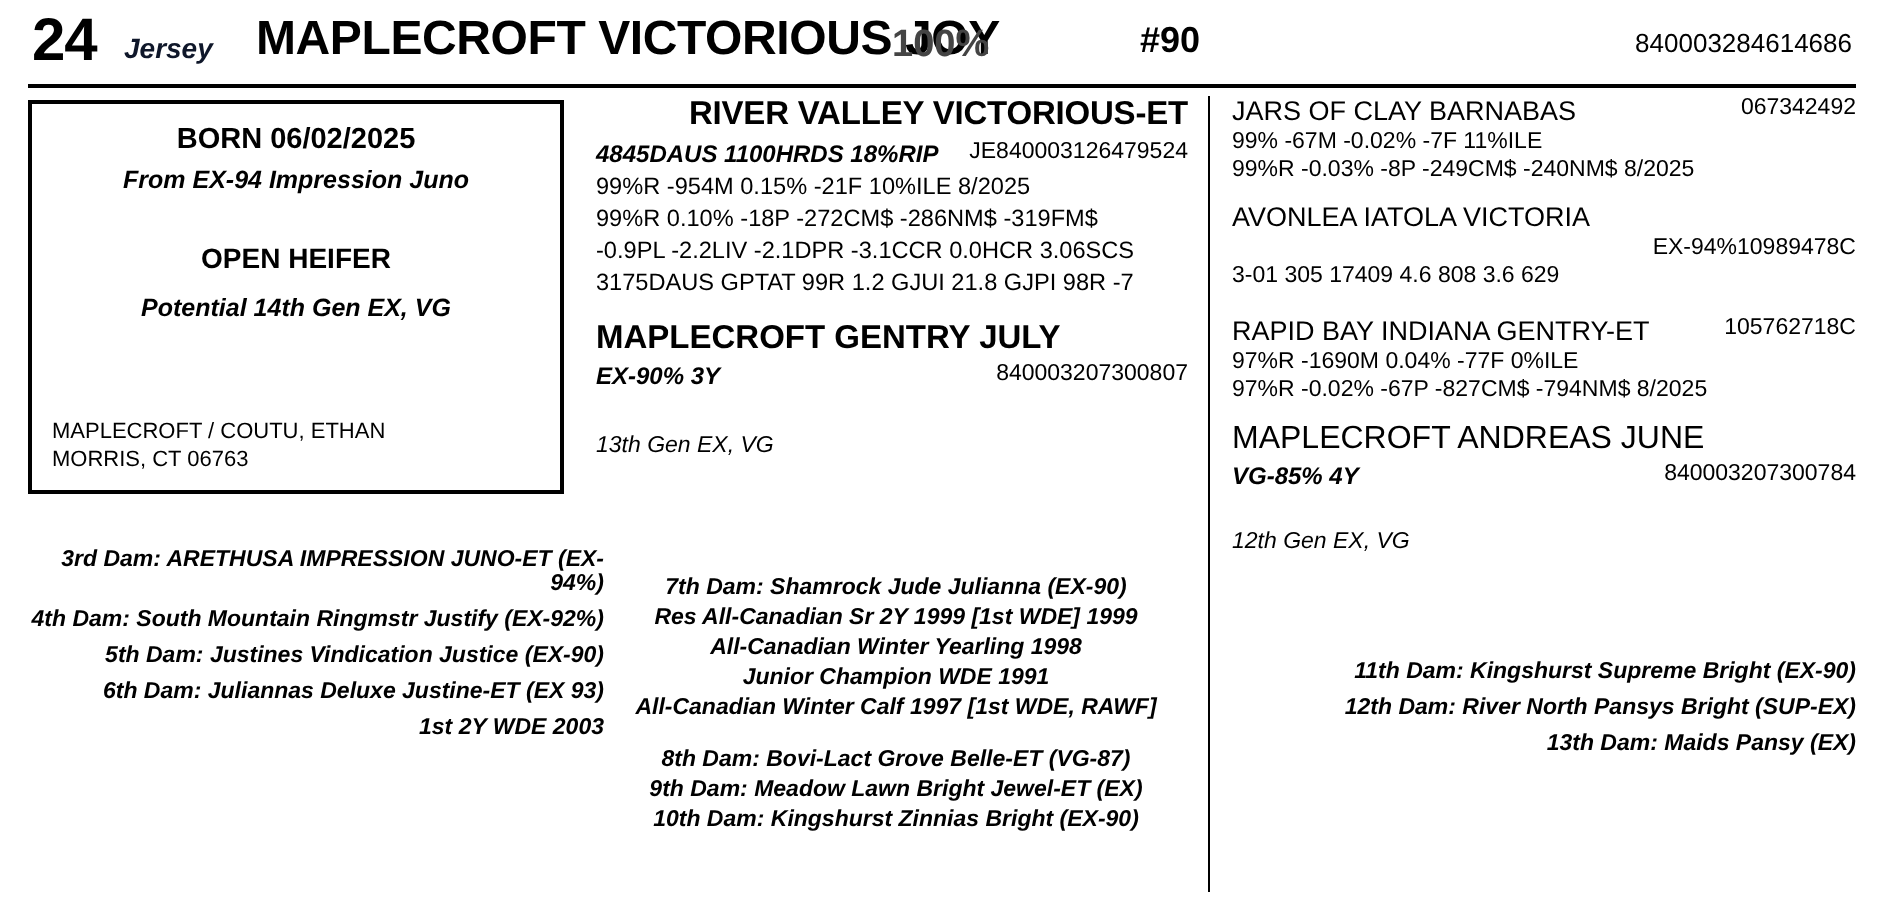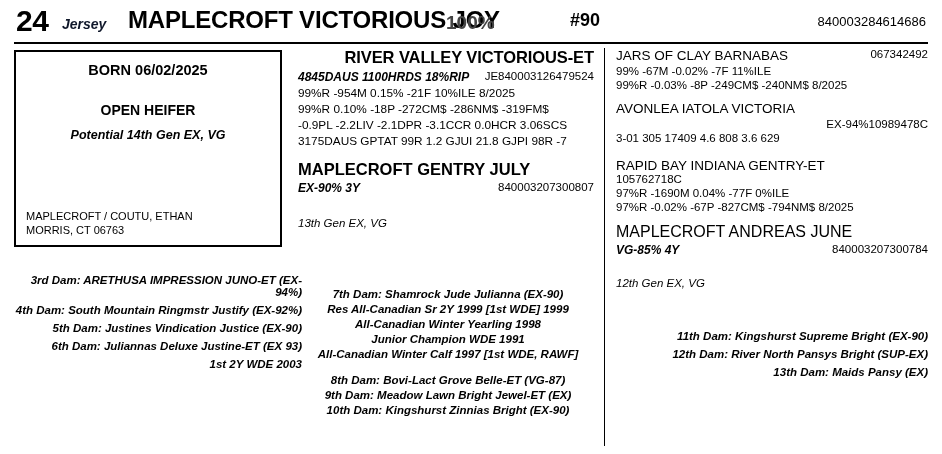--- a/index.html
+++ b/index.html
@@ -313,20 +313,21 @@
     <div class="breed">Jersey</div>
     <div class="animal-name">MAPLECROFT VICTORIOUS JOY</div>
     <div class="percent">100%</div>
     <div class="tag-number">#90</div>
     <div class="reg-number">840003284614686</div>
     <div class="header-rule"></div>
   </div>
 
   <div class="left-box">
     <div class="born-line">BORN  06/02/2025</div>
+    <div class="from-line">From EX-94 Impression Juno</div>
     <div class="open-heifer">OPEN HEIFER</div>
     <div class="potential">Potential 14th Gen EX, VG</div>
     <div class="consignor">
       <div>MAPLECROFT / COUTU, ETHAN</div>
       <div>MORRIS, CT 06763</div>
     </div>
   </div>
 
   <div class="mid-col">
     <div class="sire-name">RIVER VALLEY VICTORIOUS-ET</div>
@@ -357,21 +358,21 @@
     <div class="gp-line">99%  -67M -0.02% -7F 11%ILE</div>
     <div class="gp-line">99%R -0.03% -8P -249CM$ -240NM$  8/2025</div>
 
     <div class="gp-name2">AVONLEA IATOLA VICTORIA</div>
     <div class="gp-sub">
       <span>EX-94%</span>
       <span class="reg">10989478C</span>
     </div>
     <div class="gp-line">3-01 305  17409  4.6  808  3.6  629</div>
 
-    <div class="gp-name" style="margin-top:14px;flex-direction:column;">
+    <div class="gp-name" style="margin-top:14px;">
       <span>RAPID BAY INDIANA GENTRY-ET</span>
       <span class="reg">105762718C</span>
     </div>
     <div class="gp-line">97%R -1690M 0.04% -77F 0%ILE</div>
     <div class="gp-line">97%R -0.02% -67P -827CM$ -794NM$  8/2025</div>
 
     <div class="gp-big">MAPLECROFT ANDREAS JUNE</div>
     <div class="gp-big-sub">
       <span>VG-85% 4Y</span>
       <span class="reg">840003207300784</span>

